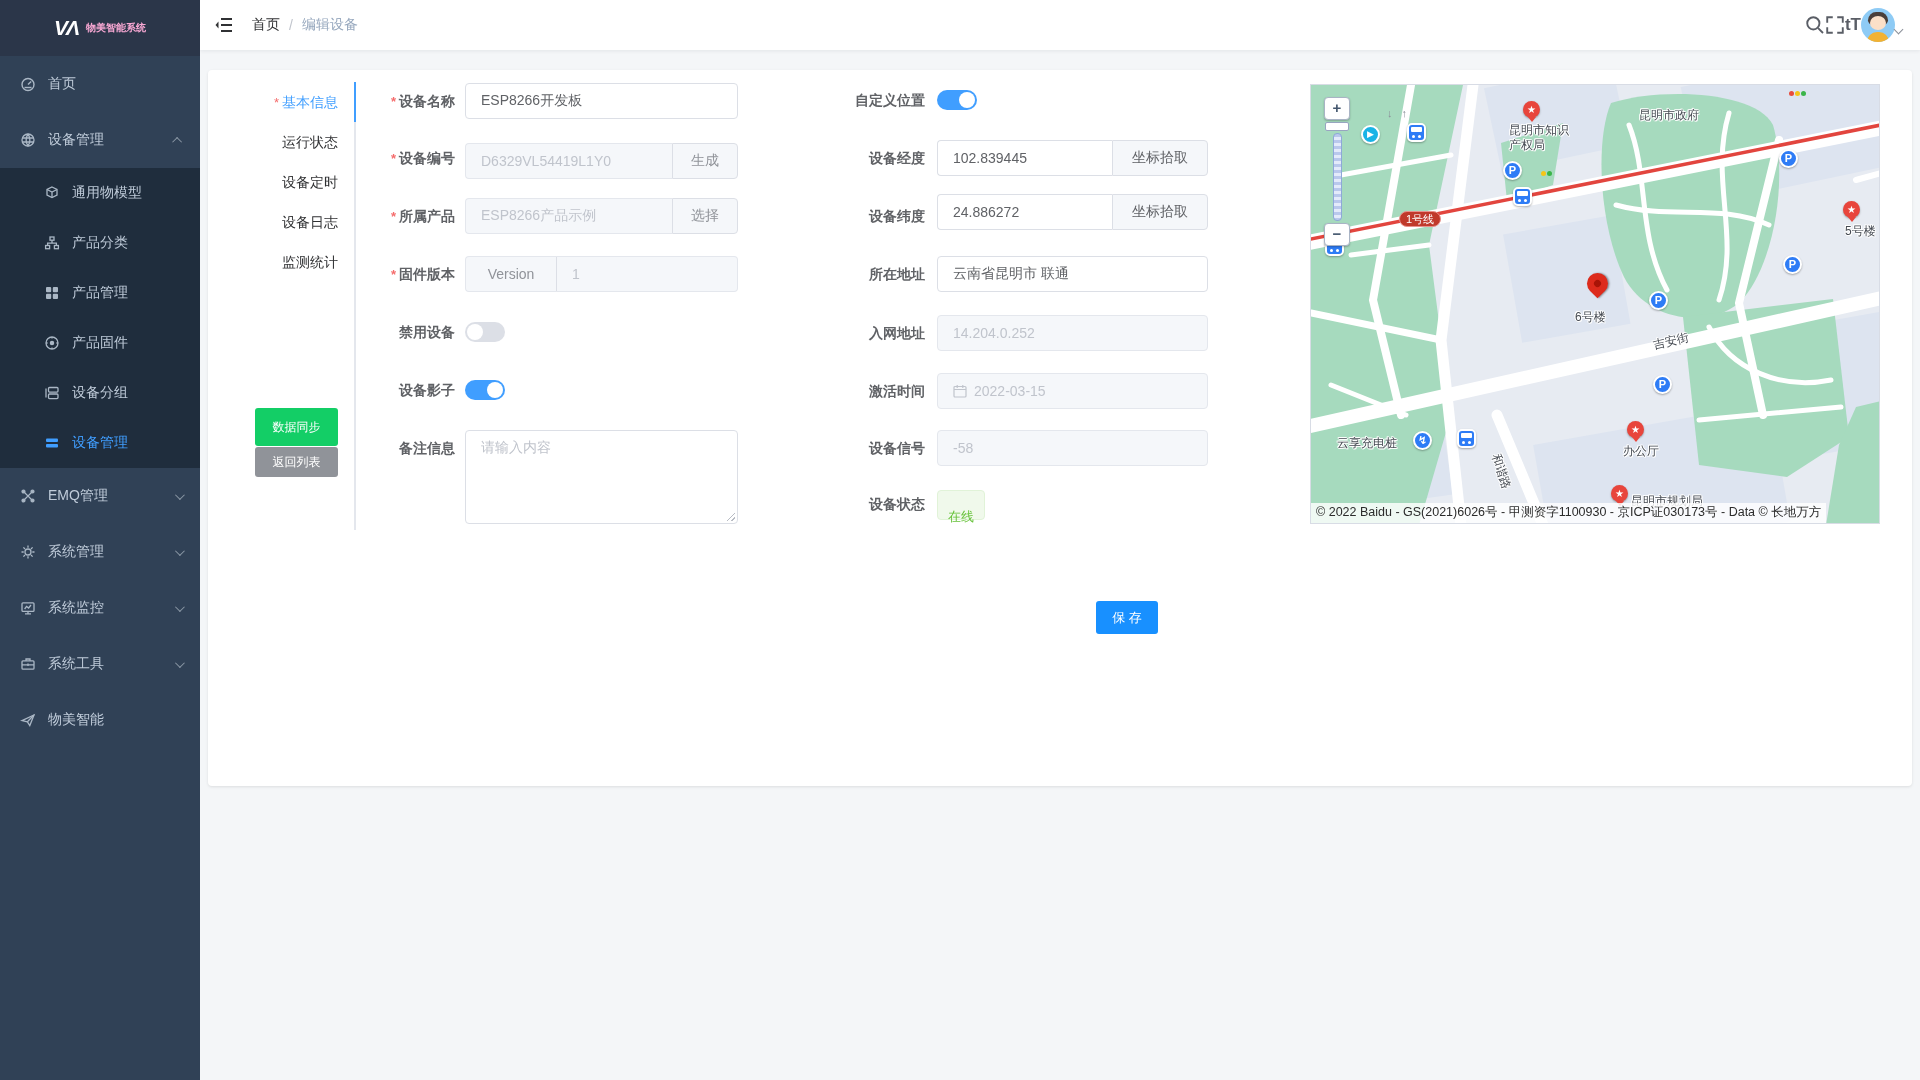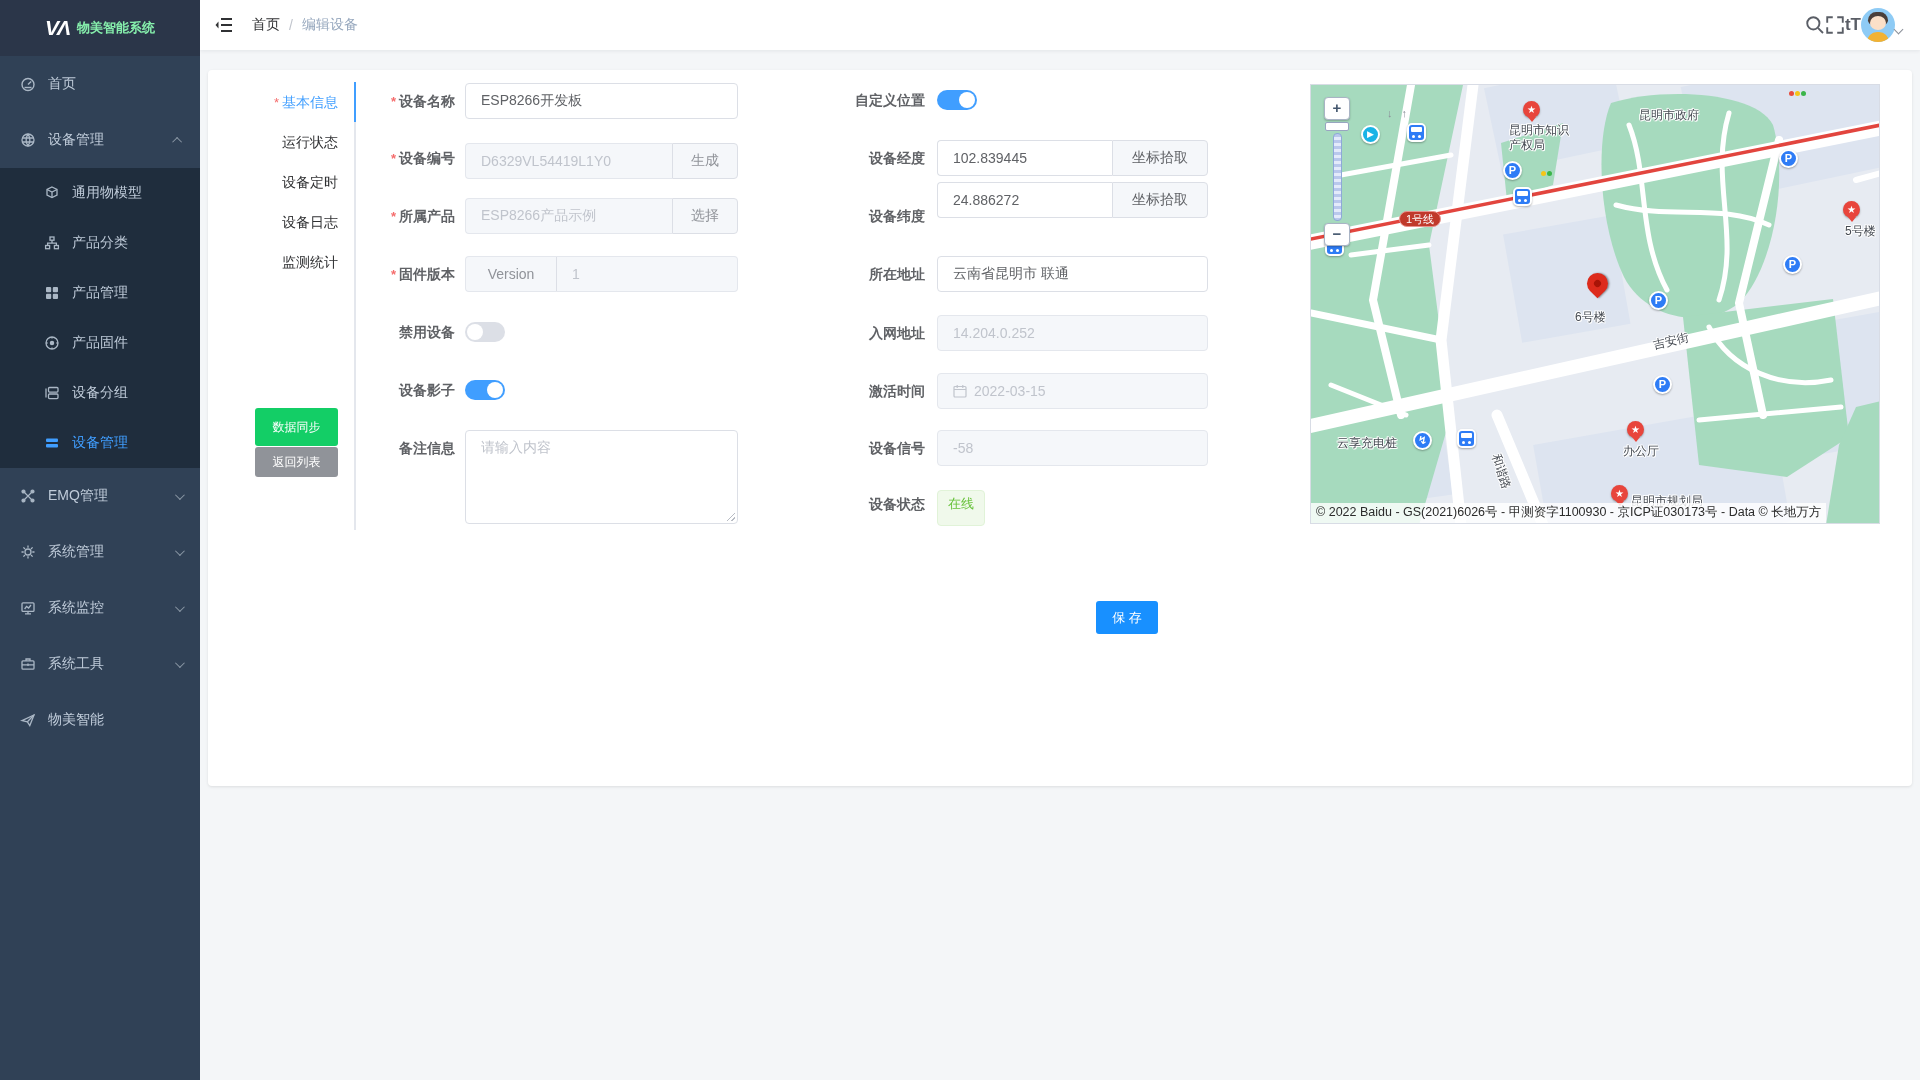--- a/index.html
+++ b/index.html
@@ -2,21 +2,21 @@
 <html><head>
 <meta charset="utf-8">
 <style>
   * { box-sizing: border-box; margin: 0; padding: 0; }
   html,body { width:1920px; height:1080px; overflow:hidden; font-family:"Liberation Sans","DejaVu Sans",sans-serif; background:#f4f6f8; color:#606266; font-size:14px; }
 
   
   .sidebar { position:fixed; left:0; top:0; width:200px; height:1080px; background:#304156; z-index:10; }
   .logo { height:56px; display:flex; align-items:center; justify-content:center; gap:8px; background:#2b3649; }
   .logo-mark { color:#fff; font-weight:bold; font-style:italic; font-size:21px; letter-spacing:-2px; }
-  .logo-title { color:#86efac; font-weight:bold; font-size:13px; }
+  .logo-title { color:#f9a8d4; font-weight:bold; font-size:10px; }
   .menu-item { height:56px; display:flex; align-items:center; padding:0 18px 0 20px; color:#bfcbd9; cursor:pointer; font-size:14px; }
   .menu-item .mi-icon { width:16px; height:16px; margin-right:12px; flex:0 0 16px; color:#aab7c5; }
   .menu-item.active { color:#409eff; }
   .menu-item.active .mi-icon { color:#409eff; }
   .submenu { background:#1f2d3d; }
   .submenu .menu-item { height:50px; padding-left:44px; }
   .chev { width:7px; height:7px; border-right:1.4px solid #8a97a5; border-bottom:1.4px solid #8a97a5; margin-left:auto; }
   .chev.down { transform:rotate(45deg) translateY(-2px); }
   .chev.up { transform:rotate(-135deg) translateY(-2px); }
 
@@ -63,21 +63,21 @@
   .group .appnd { border-radius:0 4px 4px 0; background:#f5f7fa; border:1px solid #dcdfe6; color:#909399; justify-content:center; cursor:pointer; }
   .group .appnd.dark { color:#606266; }
   .group .prepnd { border-radius:4px 0 0 4px; background:#f5f7fa; border:1px solid #e4e7ed; border-right:1px solid #dcdfe6; color:#909399; justify-content:center; }
   .switch { position:absolute; width:40px; height:20px; border-radius:10px; background:#dcdfe6; cursor:pointer; }
   .switch .knob { position:absolute; top:2px; left:2px; width:16px; height:16px; border-radius:50%; background:#fff; }
   .switch.on { background:#409eff; }
   .switch.on .knob { left:22px; }
   .textarea { position:absolute; left:257px; top:360px; width:273px; height:94px; border:1px solid #dcdfe6; border-radius:4px; padding:8px 15px; color:#c0c4cc; }
   .textarea::after { content:""; position:absolute; right:2px; bottom:2px; width:9px; height:9px;
     background:linear-gradient(-45deg, transparent 0 2px, #b8bcc4 2px 3px, transparent 3px 5px, #b8bcc4 5px 6px, transparent 6px); }
-  .tag-online { position:absolute; left:729px; top:420px; height:36px; line-height:26px; padding:0 10px; background:#f0f9eb; border:1px solid #e1f3d8; color:#67c23a; border-radius:4px; font-size:13px; }
+  .tag-online { position:absolute; left:729px; top:420px; height:30px; line-height:26px; padding:13px 10px; background:#f0f9eb; border:1px solid #e1f3d8; color:#67c23a; border-radius:4px; font-size:13px; }
   .cal-icon { width:14px; height:14px; margin-right:7px; flex:0 0 14px; color:#c0c4cc; }
 
   
   .map { position:absolute; left:1102px; top:14px; width:570px; height:440px; border:1px solid #d8dce5; background:#e7ebf2; overflow:hidden; cursor:grab; }
   .map svg.base { position:absolute; left:0; top:0; }
   .m-label { position:absolute; font-size:12px; color:#454a52; white-space:nowrap; font-weight:500; z-index:3;
     text-shadow:-1px 0 #fff,1px 0 #fff,0 -1px #fff,0 1px #fff,1px 1px #fff,-1px -1px #fff; }
   .m-star { position:absolute; width:17px; height:17px; background:#e8453c; border-radius:50%; color:#fff; font-size:10px; line-height:17px; text-align:center; z-index:3; box-shadow:0 1px 2px rgba(0,0,0,.35); }
   .m-star::after { content:""; position:absolute; left:5px; bottom:-4px; border-left:4px solid transparent; border-right:4px solid transparent; border-top:5px solid #e8453c; }
   .m-p { position:absolute; width:19px; height:19px; background:#2e7cf6; border:2px solid #fff; border-radius:50%; color:#fff; font-size:11px; font-weight:bold; line-height:15px; text-align:center; z-index:3; box-shadow:0 1px 2px rgba(0,0,0,.3); }
@@ -313,21 +313,21 @@
 
       <div class="f-label r-col" style="top:70px;"><span>设备经度</span></div>
       <div class="group" style="left:729px;top:70px;">
         <div class="gfield lead" style="width:175px;">
             <span>102.839445</span>
           </div>
         <div class="gfield appnd dark" style="width:96px;">坐标拾取</div>
       </div>
 
       <div class="f-label r-col" style="top:128px;"><span>设备纬度</span></div>
-      <div class="group" style="left:729px;top:112px;">
+      <div class="group" style="left:729px;top:124px;">
         <div class="gfield lead" style="width:175px;">
             <span>24.886272</span>
           </div>
         <div class="gfield appnd dark" style="width:96px;">坐标拾取</div>
       </div>
 
       <div class="f-label r-col" style="top:186px;"><span>所在地址</span></div>
       <div class="field" style="left:729px;top:186px;width:271px;">
           <span>云南省昆明市 联通</span>
         </div>

